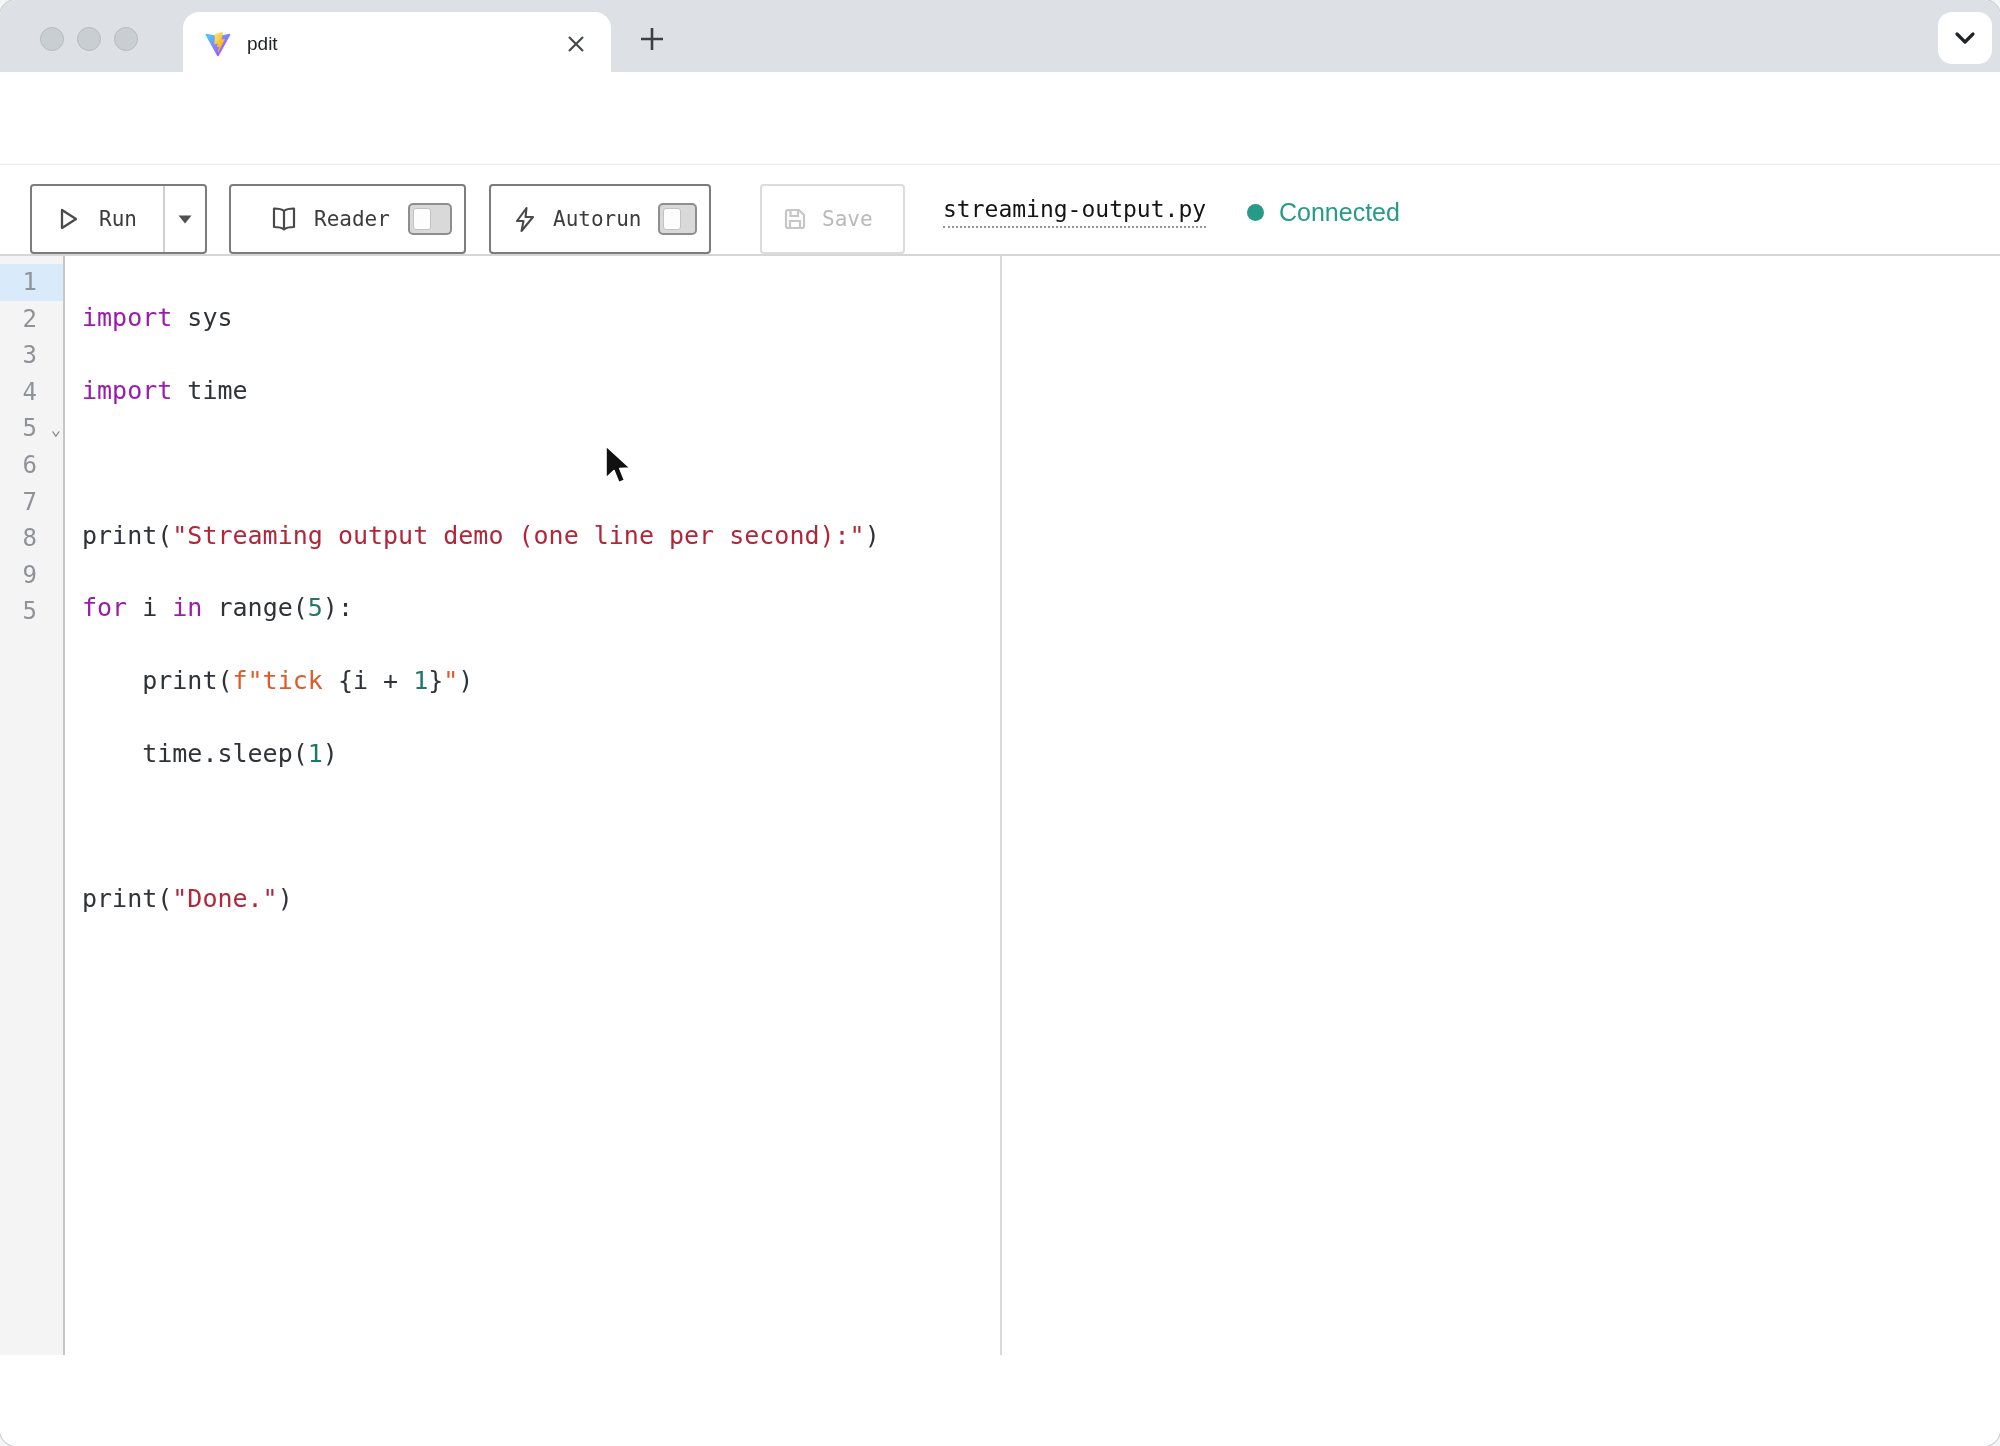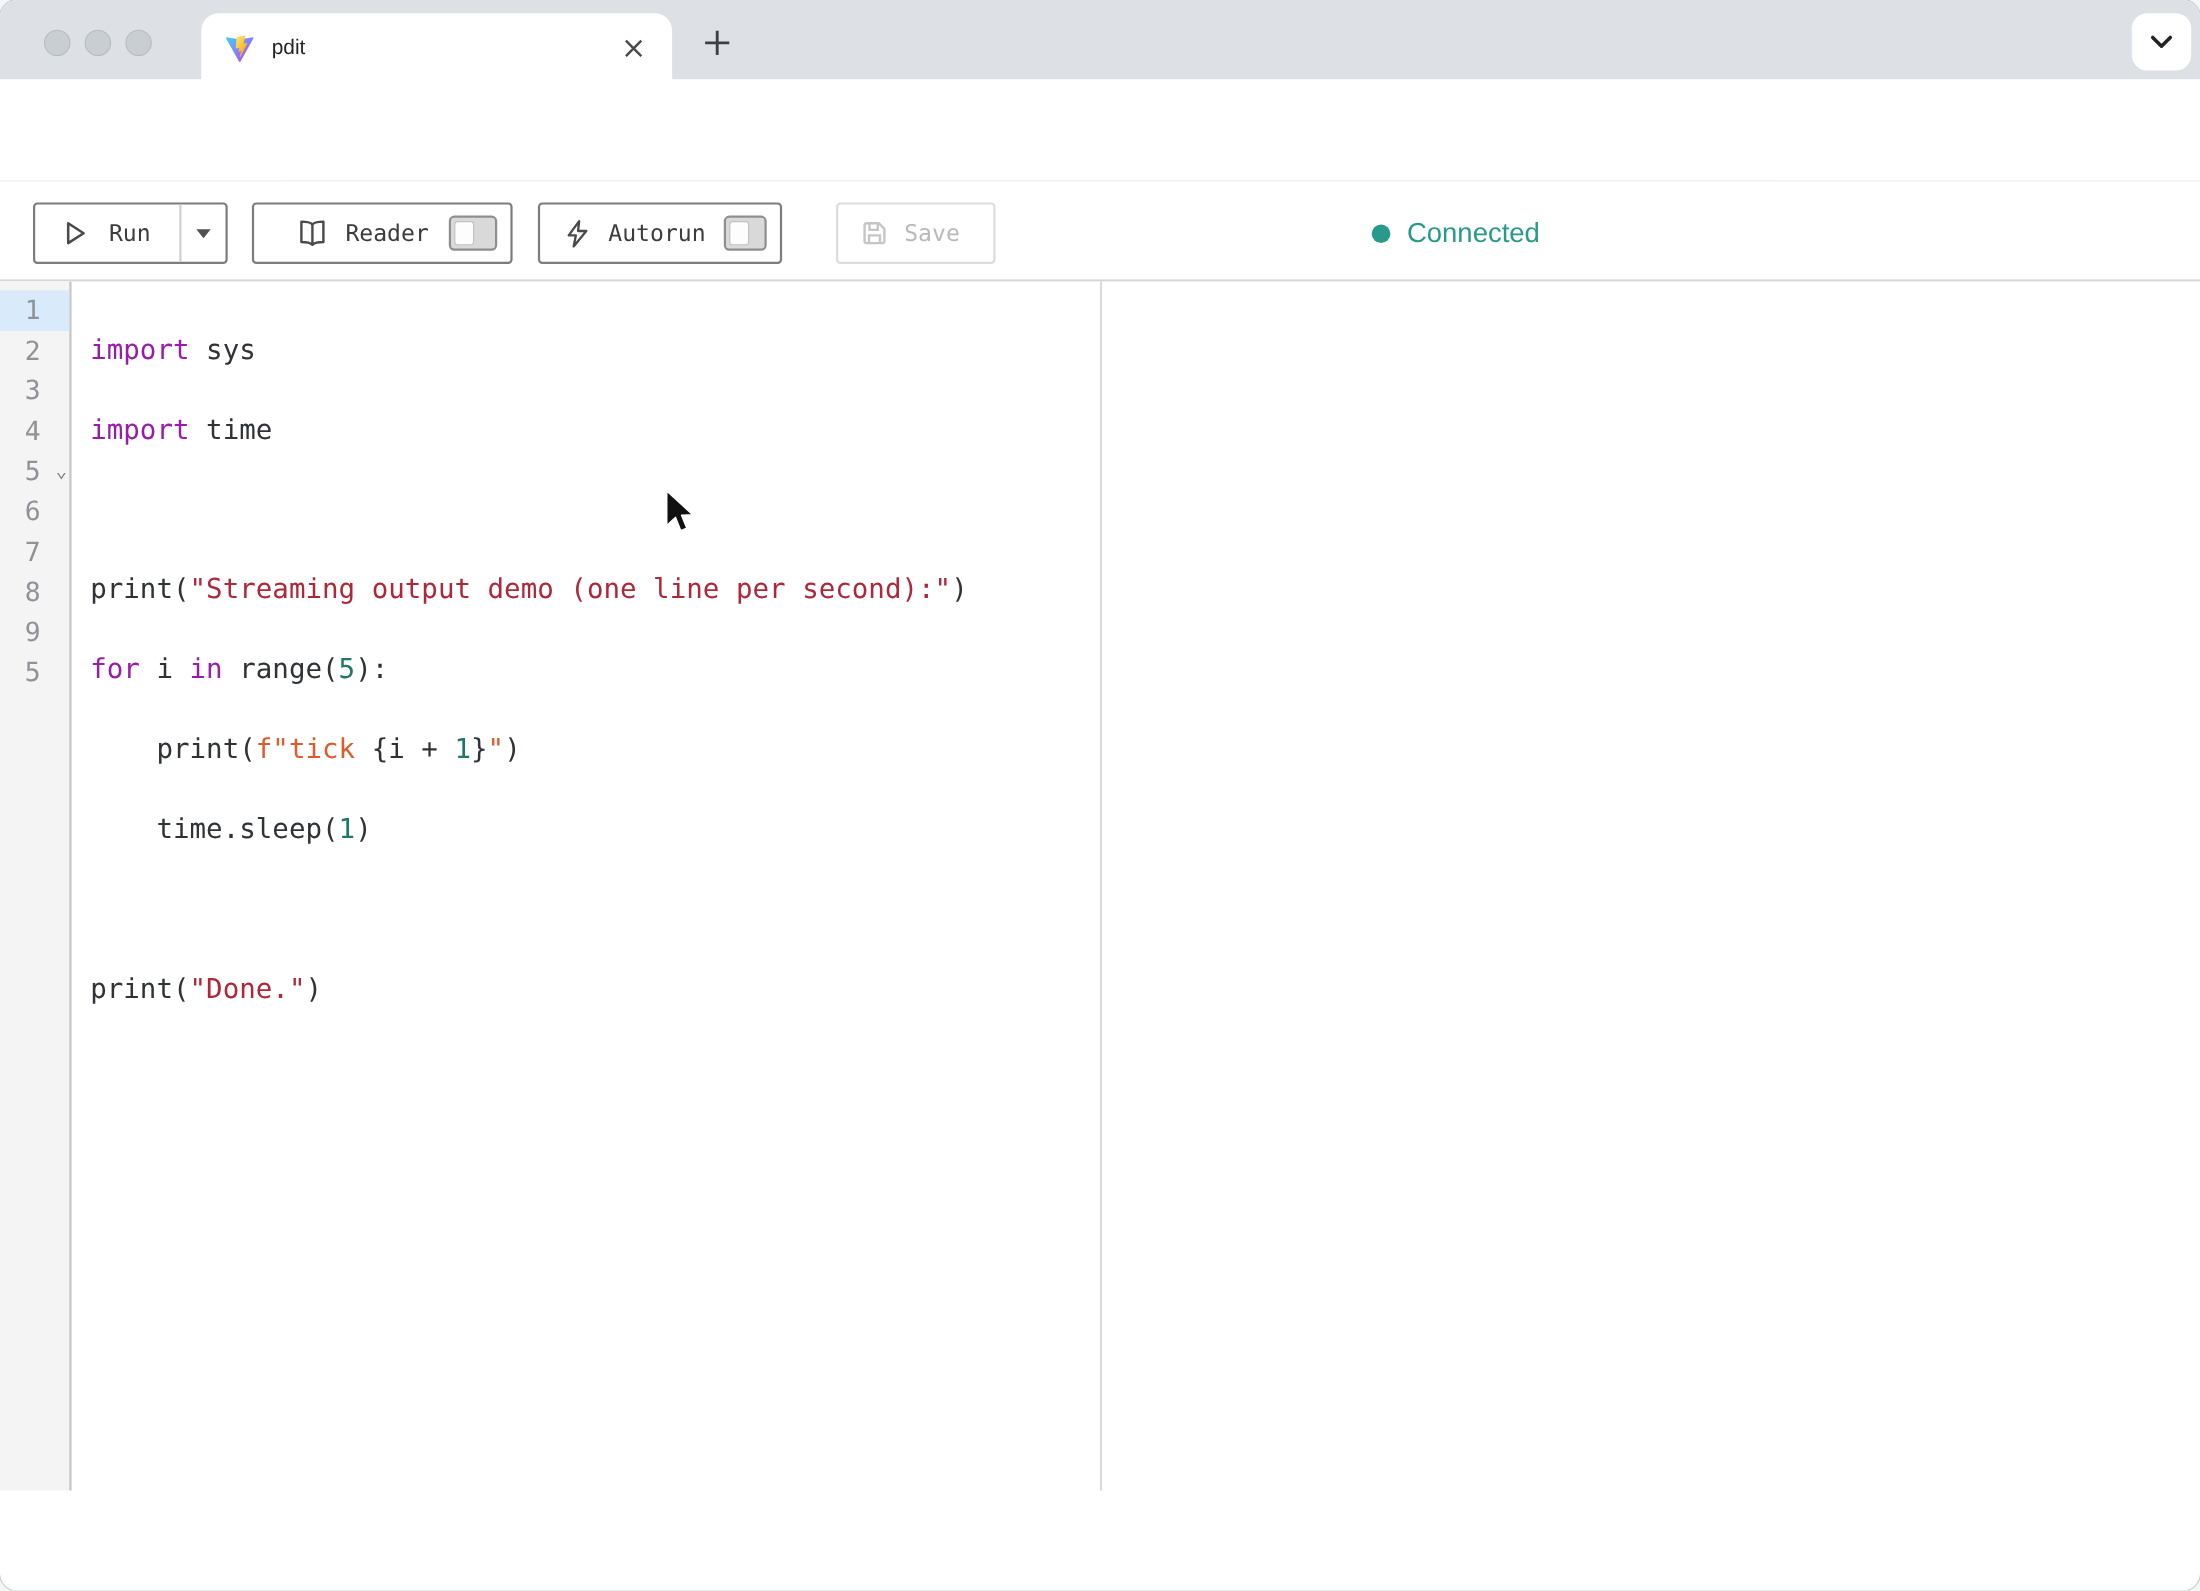--- a/index.html
+++ b/index.html
@@ -33,21 +33,21 @@
   .info-ic{ margin-left:20px; width:28px; height:28px; flex:none; }
   .url-text{ margin-left:16px; font-size:26px; color:#23262a; white-space:nowrap; flex:1; }
   .star-ic{ width:36px; height:36px; margin-right:30px; flex:none; }
   .chrome-right-ic{ position:absolute; top:102px; width:36px; height:36px; }
   .vdiv-chrome{ position:absolute; top:104px; width:2px; height:32px; background:#bfcbe9; }
   .avatar-ic{ position:absolute; left:1868px; top:98px; width:44px; height:44px; }
   .kebab-ic{ position:absolute; left:1946px; top:102px; width:22px; height:36px; }
 
   
   .app-toolbar{ position:absolute; left:0; top:165px; width:2000px; height:89px; background:#fff; }
-  .btn{ position:absolute; top:19px; height:56px; border:2px solid #7c7c7c; border-radius:4px;
+  .btn{ position:absolute; top:19px; height:70px; border:2px solid #7c7c7c; border-radius:4px;
         background:#fff; display:flex; align-items:center;
         font-family:"DejaVu Sans Mono", monospace; font-size:21px; color:#3c3c3c; }
   .btn svg{ flex:none; }
   .btn-run{ left:30px; width:177px; }
   .run-main{ display:flex; align-items:center; padding-left:24px; gap:18px; width:131px; height:100%; }
   .run-sep{ width:2px; height:100%; background:#cfcfcf; }
   .run-caret{ flex:1; display:flex; align-items:center; justify-content:center; height:100%; }
   .btn-reader{ left:229px; width:237px; padding-left:39px; gap:16px; }
   .btn-autorun{ left:489px; width:222px; padding-left:22px; gap:16px; }
   .toggle{ margin-left:auto; margin-right:12px; width:44px; height:32px; border:2px solid #8e8e8e;
@@ -206,20 +206,23 @@
 
     <div class="btn btn-save">
       <svg width="26" height="26" viewBox="0 0 26 26">
         <path d="M4 6 a2 2 0 0 1 2 -2 H17 L22 9 V20 a2 2 0 0 1 -2 2 H6 a2 2 0 0 1 -2 -2 Z" stroke="#c6c6c6" stroke-width="2.2" fill="none" stroke-linejoin="round"></path>
         <path d="M8.5 4 V10 H16 V4" stroke="#c6c6c6" stroke-width="2.2" fill="none"></path>
         <path d="M8 22 V15 H18 V22" stroke="#c6c6c6" stroke-width="2.2" fill="none"></path>
       </svg>
       <span>Save</span>
     </div>
 
+    <div class="filename">
+      <span>streaming-output.py</span>
+    </div>
 
     <div class="status">
       <div class="status-dot"></div>
       <span class="status-label">Connected</span>
     </div>
   </div>
 
   <div class="hdivider"></div>
 
   <div class="editor">

